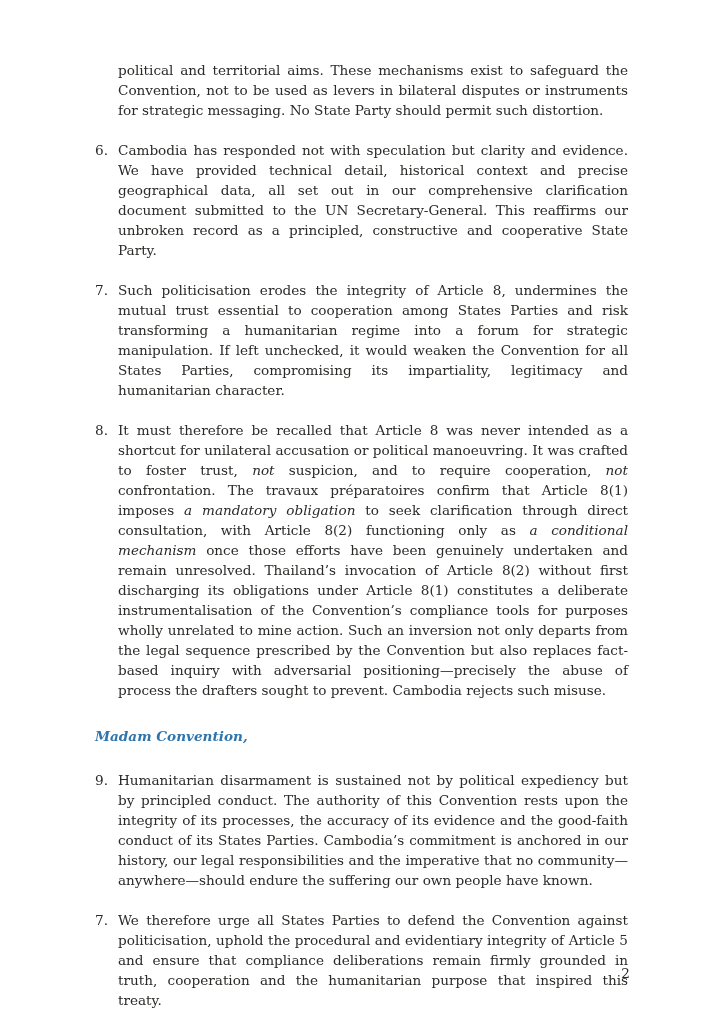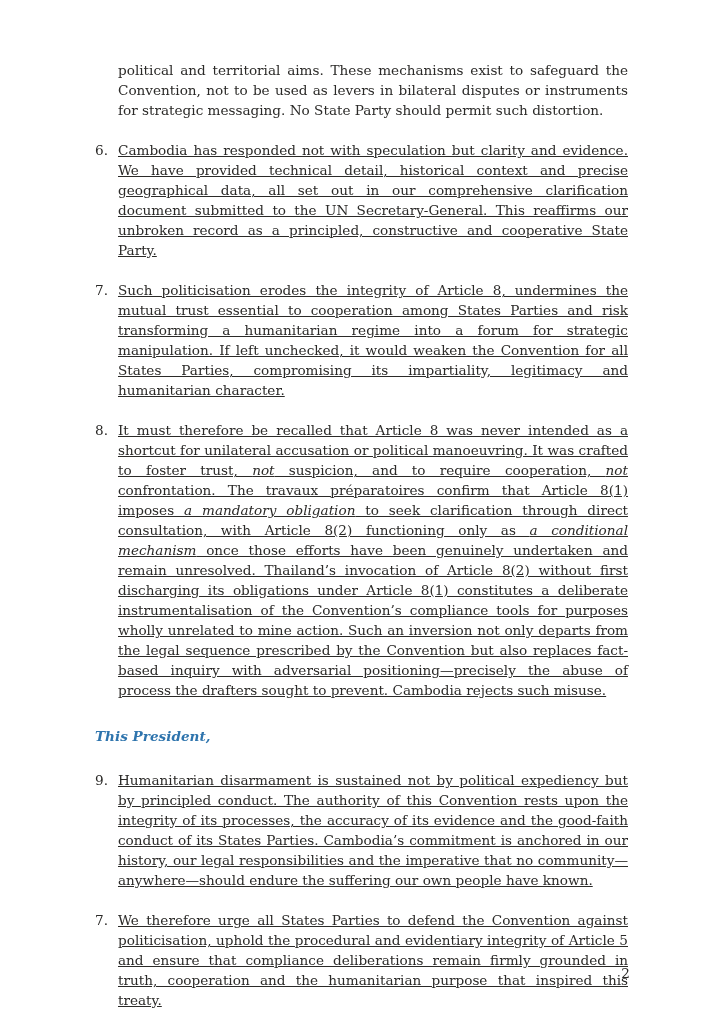--- a/index.html
+++ b/index.html
@@ -35,21 +35,20 @@
   .para.numbered {
     display: flex;
   }
   .para.numbered .num {
     flex: 0 0 23px;
     width: 23px;
     text-align: left;
   }
   .para.numbered .txt {
     flex: 1 1 auto;
-    text-decoration: underline;
   }
   .salutation {
     margin: 26px 0 24px 0;
     text-align: left;
     font-weight: bold;
     font-style: italic;
     color: var(--salutation-blue, #2e74ad);
   }
   em.run-italic {
     font-style: italic;
@@ -75,21 +74,21 @@
         <span class="txt"><span>Cambodia has responded not with speculation but clarity and evidence. We have provided technical detail, historical context and precise geographical data, all set out in our comprehensive clarification document submitted to the UN Secretary-General. This reaffirms our unbroken record as a principled, constructive and cooperative State Party.</span></span>
       </div>
       <div class="para numbered">
         <span class="num">7.</span>
         <span class="txt"><span>Such politicisation erodes the integrity of Article 8, undermines the mutual trust essential to cooperation among States Parties and risk transforming a humanitarian regime into a forum for strategic manipulation. If left unchecked, it would weaken the Convention for all States Parties, compromising its impartiality, legitimacy and humanitarian character.</span></span>
       </div>
       <div class="para numbered">
         <span class="num">8.</span>
         <span class="txt"><span>It must therefore be recalled that Article 8 was never intended as a shortcut for unilateral accusation or political manoeuvring. It was crafted to foster trust, </span><em class="run-italic">not</em><span> suspicion, and to require cooperation, </span><em class="run-italic">not</em><span> confrontation. The travaux préparatoires confirm that Article 8(1) imposes </span><em class="run-italic">a mandatory obligation</em><span> to seek clarification through direct consultation, with Article 8(2) functioning only as </span><em class="run-italic">a conditional mechanism</em><span> once those efforts have been genuinely undertaken and remain unresolved. Thailand’s invocation of Article 8(2) without first discharging its obligations under Article 8(1) constitutes a deliberate instrumentalisation of the Convention’s compliance tools for purposes wholly unrelated to mine action. Such an inversion not only departs from the legal sequence prescribed by the Convention but also replaces fact-based inquiry with adversarial positioning—precisely the abuse of process the drafters sought to prevent. Cambodia rejects such misuse.</span></span>
       </div>
-      <div class="salutation">This President,</div>
+      <div class="salutation">Madam Convention,</div>
       <div class="para numbered">
         <span class="num">9.</span>
         <span class="txt"><span>Humanitarian disarmament is sustained not by political expediency but by principled conduct. The authority of this Convention rests upon the integrity of its processes, the accuracy of its evidence and the good-faith conduct of its States Parties. Cambodia’s commitment is anchored in our history, our legal responsibilities and the imperative that no community—anywhere—should endure the suffering our own people have known.</span></span>
       </div>
       <div class="para numbered">
         <span class="num">7.</span>
         <span class="txt"><span>We therefore urge all States Parties to defend the Convention against politicisation, uphold the procedural and evidentiary integrity of Article 5 and ensure that compliance deliberations remain firmly grounded in truth, cooperation and the humanitarian purpose that inspired this treaty.</span></span>
       </div>
     </div>
   <div class="page-footer">2</div>

